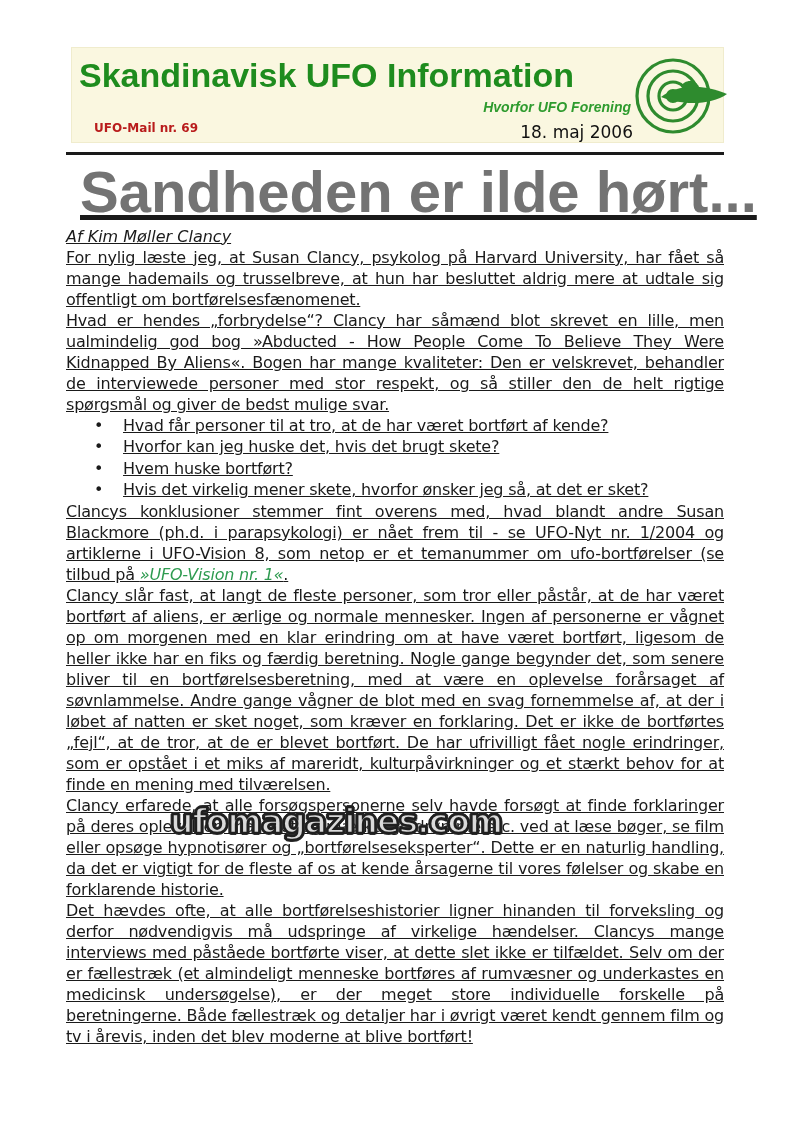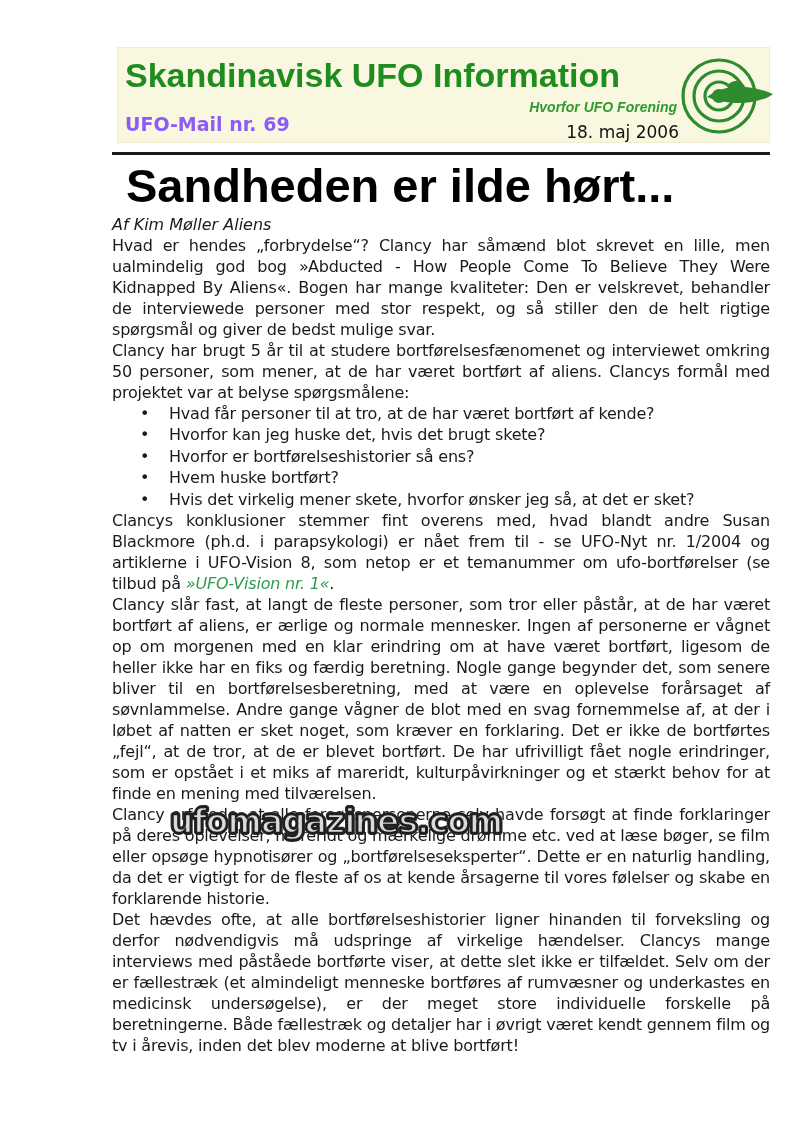--- a/index.html
+++ b/index.html
@@ -4,21 +4,21 @@
 <style>
   html, body { margin: 0; padding: 0; }
   body {
     width: 800px; height: 1131px;
     background: #ffffff;
     font-family: "DejaVu Sans", sans-serif;
     color: #1a1a1a;
     position: relative;
     overflow: hidden;
   }
-  .page { position: relative; margin-left: 112px; width: 658px; }
+  .page { position: relative; margin-left: 66px; width: 658px; text-decoration: underline; }
 
   
   .header-box {
     position: relative;
     margin-top: 47px;
     margin-left: 5px;
     width: 653px; height: 96px;
     background: #FAF7E0;
     border: 1px solid #f0eccd;
     box-sizing: border-box;
@@ -29,39 +29,39 @@
     font-weight: bold; font-size: 34px; letter-spacing: 0px;
     color: #1E8C1E; white-space: nowrap;
   }
   .org-subtitle {
     position: absolute; right: 92px; top: 51px;
     font-family: "Liberation Sans", sans-serif;
     font-weight: bold; font-style: italic; font-size: 14px;
     color: #2E9B2E; white-space: nowrap;
   }
   .header-row-issue {
-    position: absolute; left: 7px; bottom: 7px;
+    position: absolute; left: 22px; bottom: 7px;
     font-family: "DejaVu Sans", sans-serif;
-    font-weight: bold; font-size: 19px; color: #8b5cf6;
+    font-weight: bold; font-size: 12px; color: #b91c1c;
   }
   .header-row-date {
     position: absolute; right: 90px; bottom: 0;
     font-family: "DejaVu Sans", sans-serif;
     font-size: 17px; color: #111;
   }
   .logo { position: absolute; top: 1px; right: -6px; width: 100px; height: 94px; overflow: visible; }
 
   .rule { margin-top: 9px; height: 3px; background: #1a1a1a; }
 
   
   .article-title {
     margin: 5px 0 0 14px;
     font-family: "Liberation Sans", sans-serif;
-    font-weight: bold; font-size: 47px; line-height: 1.1;
-    color: #000000; white-space: nowrap; letter-spacing: 0px;
+    font-weight: bold; font-size: 58px; line-height: 1.1;
+    color: #737373; white-space: nowrap; letter-spacing: 0px;
   }
   .byline {
     margin-top: 2px;
     font-style: italic; font-size: 16px; line-height: 21px;
   }
   p.body-par {
     margin: 0; font-size: 16px; line-height: 21px;
     text-align: justify; letter-spacing: -0.2px;
   }
   ul.qlist { margin: 0; padding: 0; list-style: none; }
@@ -113,29 +113,28 @@
       <g fill="#2E8B2E">
         <path d="M 32 48 C 46 37, 70 33, 98 45 C 82 57, 50 56, 32 48 Z"></path>
         <path d="M 52 38 C 55 30, 67 30, 70 38 C 64 41, 58 41, 52 38 Z"></path>
       </g>
     </svg>
   </div>
 
   <div class="rule"></div>
 
   <h1 class="article-title">Sandheden er ilde hørt...</h1>
-  <div class="byline">Af Kim Møller Aliens</div>
+  <div class="byline">Af Kim Møller Clancy</div>
 
+  <p class="body-par">For nylig læste jeg, at Susan Clancy, psykolog på Harvard University, har fået så mange hademails og trusselbreve, at hun har besluttet aldrig mere at udtale sig offentligt om bortførelsesfænomenet.</p>
   <p class="body-par">Hvad er hendes „forbrydelse“? Clancy har såmænd blot skrevet en lille, men ualmindelig god bog »Abducted - How People Come To Believe They Were Kidnapped By Aliens«. Bogen har mange kvaliteter: Den er velskrevet, behandler de interviewede personer med stor respekt, og så stiller den de helt rigtige spørgsmål og giver de bedst mulige svar.</p>
-  <p class="body-par">Clancy har brugt 5 år til at studere bortførelsesfænomenet og interviewet omkring 50 personer, som mener, at de har været bortført af aliens. Clancys formål med projektet var at belyse spørgsmålene:</p>
 
   <ul class="qlist">
     <li>Hvad får personer til at tro, at de har været bortført af kende?</li>
     <li>Hvorfor kan jeg huske det, hvis det brugt skete?</li>
-    <li>Hvorfor er bortførelseshistorier så ens?</li>
     <li>Hvem huske bortført?</li>
     <li>Hvis det virkelig mener skete, hvorfor ønsker jeg så, at det er sket?</li>
   </ul>
 
   <p class="body-par"><span>Clancys konklusioner stemmer fint overens med, hvad blandt andre Susan Blackmore (ph.d. i parapsykologi) er nået frem til - se UFO-Nyt nr. 1/2004 og artiklerne i UFO-Vision 8, som netop er et temanummer om ufo-bortførelser (se tilbud på </span><a class="green-link">»UFO-Vision nr. 1«</a><span>.</span></p>
 
   <p class="body-par">Clancy slår fast, at langt de fleste personer, som tror eller påstår, at de har været bortført af aliens, er ærlige og normale mennesker. Ingen af personerne er vågnet op om morgenen med en klar erindring om at have været bortført, ligesom de heller ikke har en fiks og færdig beretning. Nogle gange begynder det, som senere bliver til en bortførelsesberetning, med at være en oplevelse forårsaget af søvnlammelse. Andre gange vågner de blot med en svag fornemmelse af, at der i løbet af natten er sket noget, som kræver en forklaring. Det er ikke de bortførtes „fejl“, at de tror, at de er blevet bortført. De har ufrivilligt fået nogle erindringer, som er opstået i et miks af mareridt, kulturpåvirkninger og et stærkt behov for at finde en mening med tilværelsen.</p>
   <p class="body-par">Clancy erfarede, at alle forsøgspersonerne selv havde forsøgt at finde forklaringer på deres oplevelser, mareridt og mærkelige drømme etc. ved at læse bøger, se film eller opsøge hypnotisører og „bortførelseseksperter“. Dette er en naturlig handling, da det er vigtigt for de fleste af os at kende årsagerne til vores følelser og skabe en forklarende historie.</p>
   <p class="body-par">Det hævdes ofte, at alle bortførelseshistorier ligner hinanden til forveksling og derfor nødvendigvis må udspringe af virkelige hændelser. Clancys mange interviews med påståede bortførte viser, at dette slet ikke er tilfældet. Selv om der er fællestræk (et almindeligt menneske bortføres af rumvæsner og underkastes en medicinsk undersøgelse), er der meget store individuelle forskelle på beretningerne. Både fællestræk og detaljer har i øvrigt været kendt gennem film og tv i årevis, inden det blev moderne at blive bortført!</p>
 

